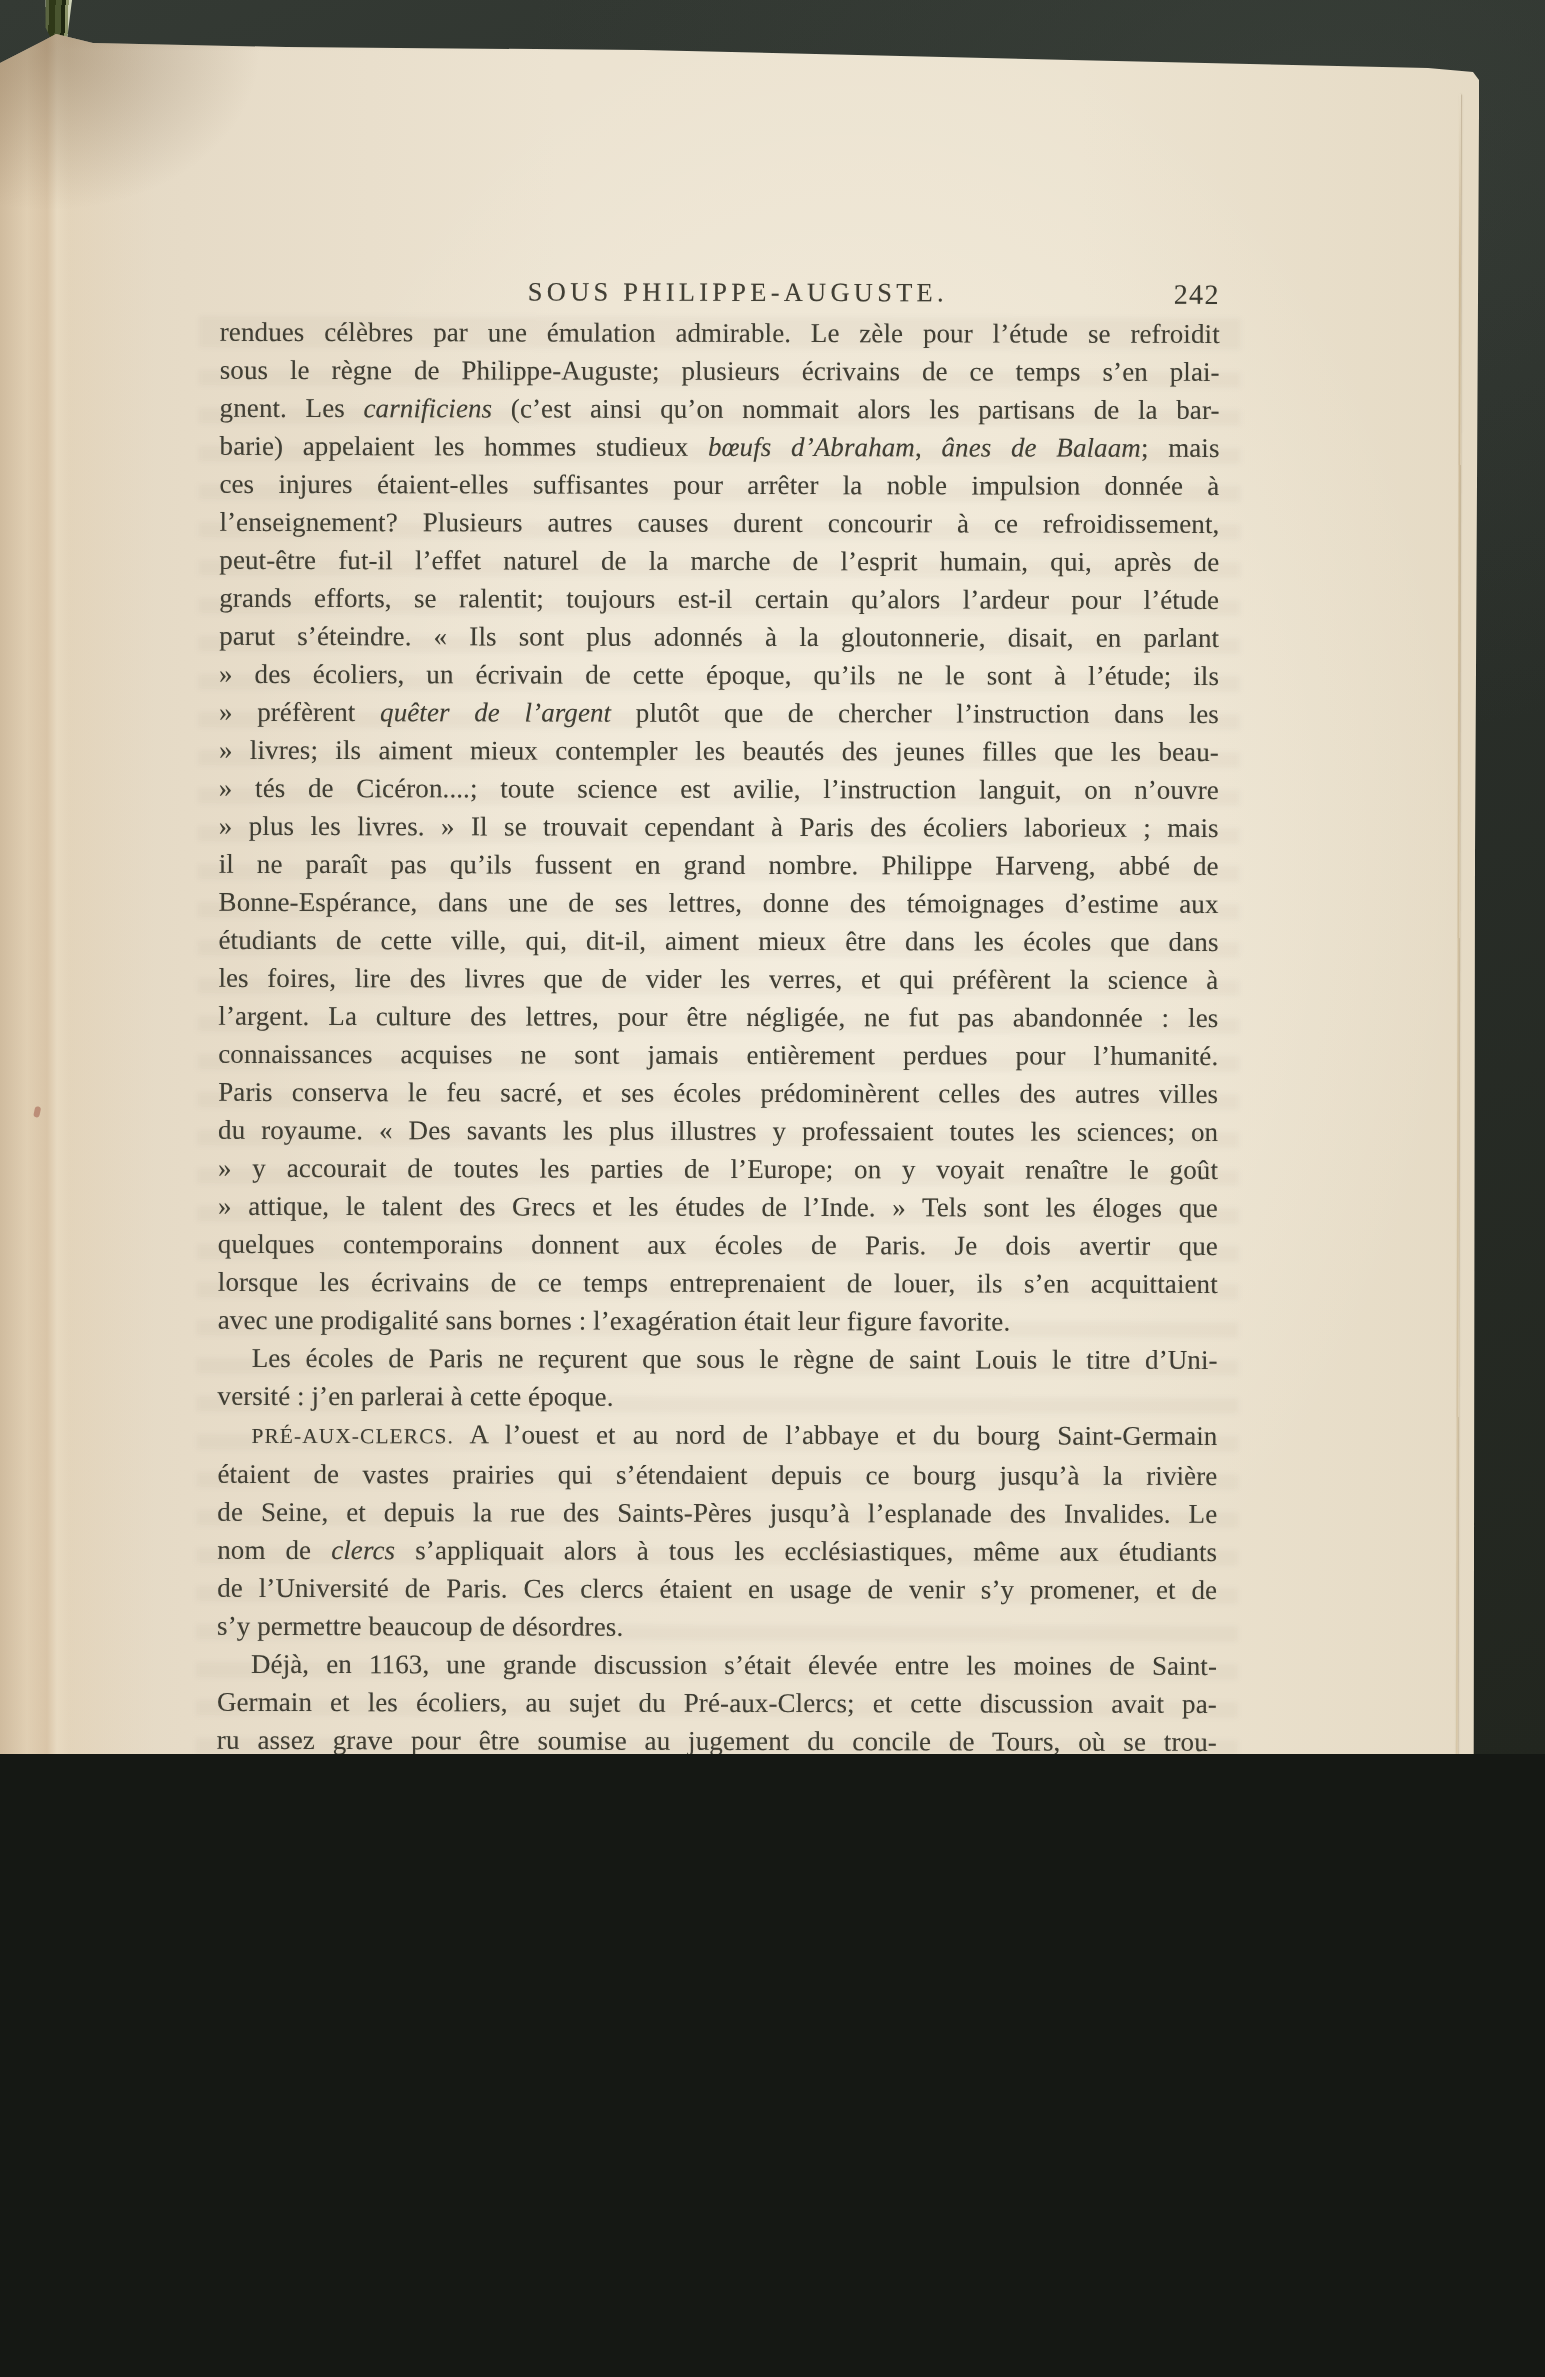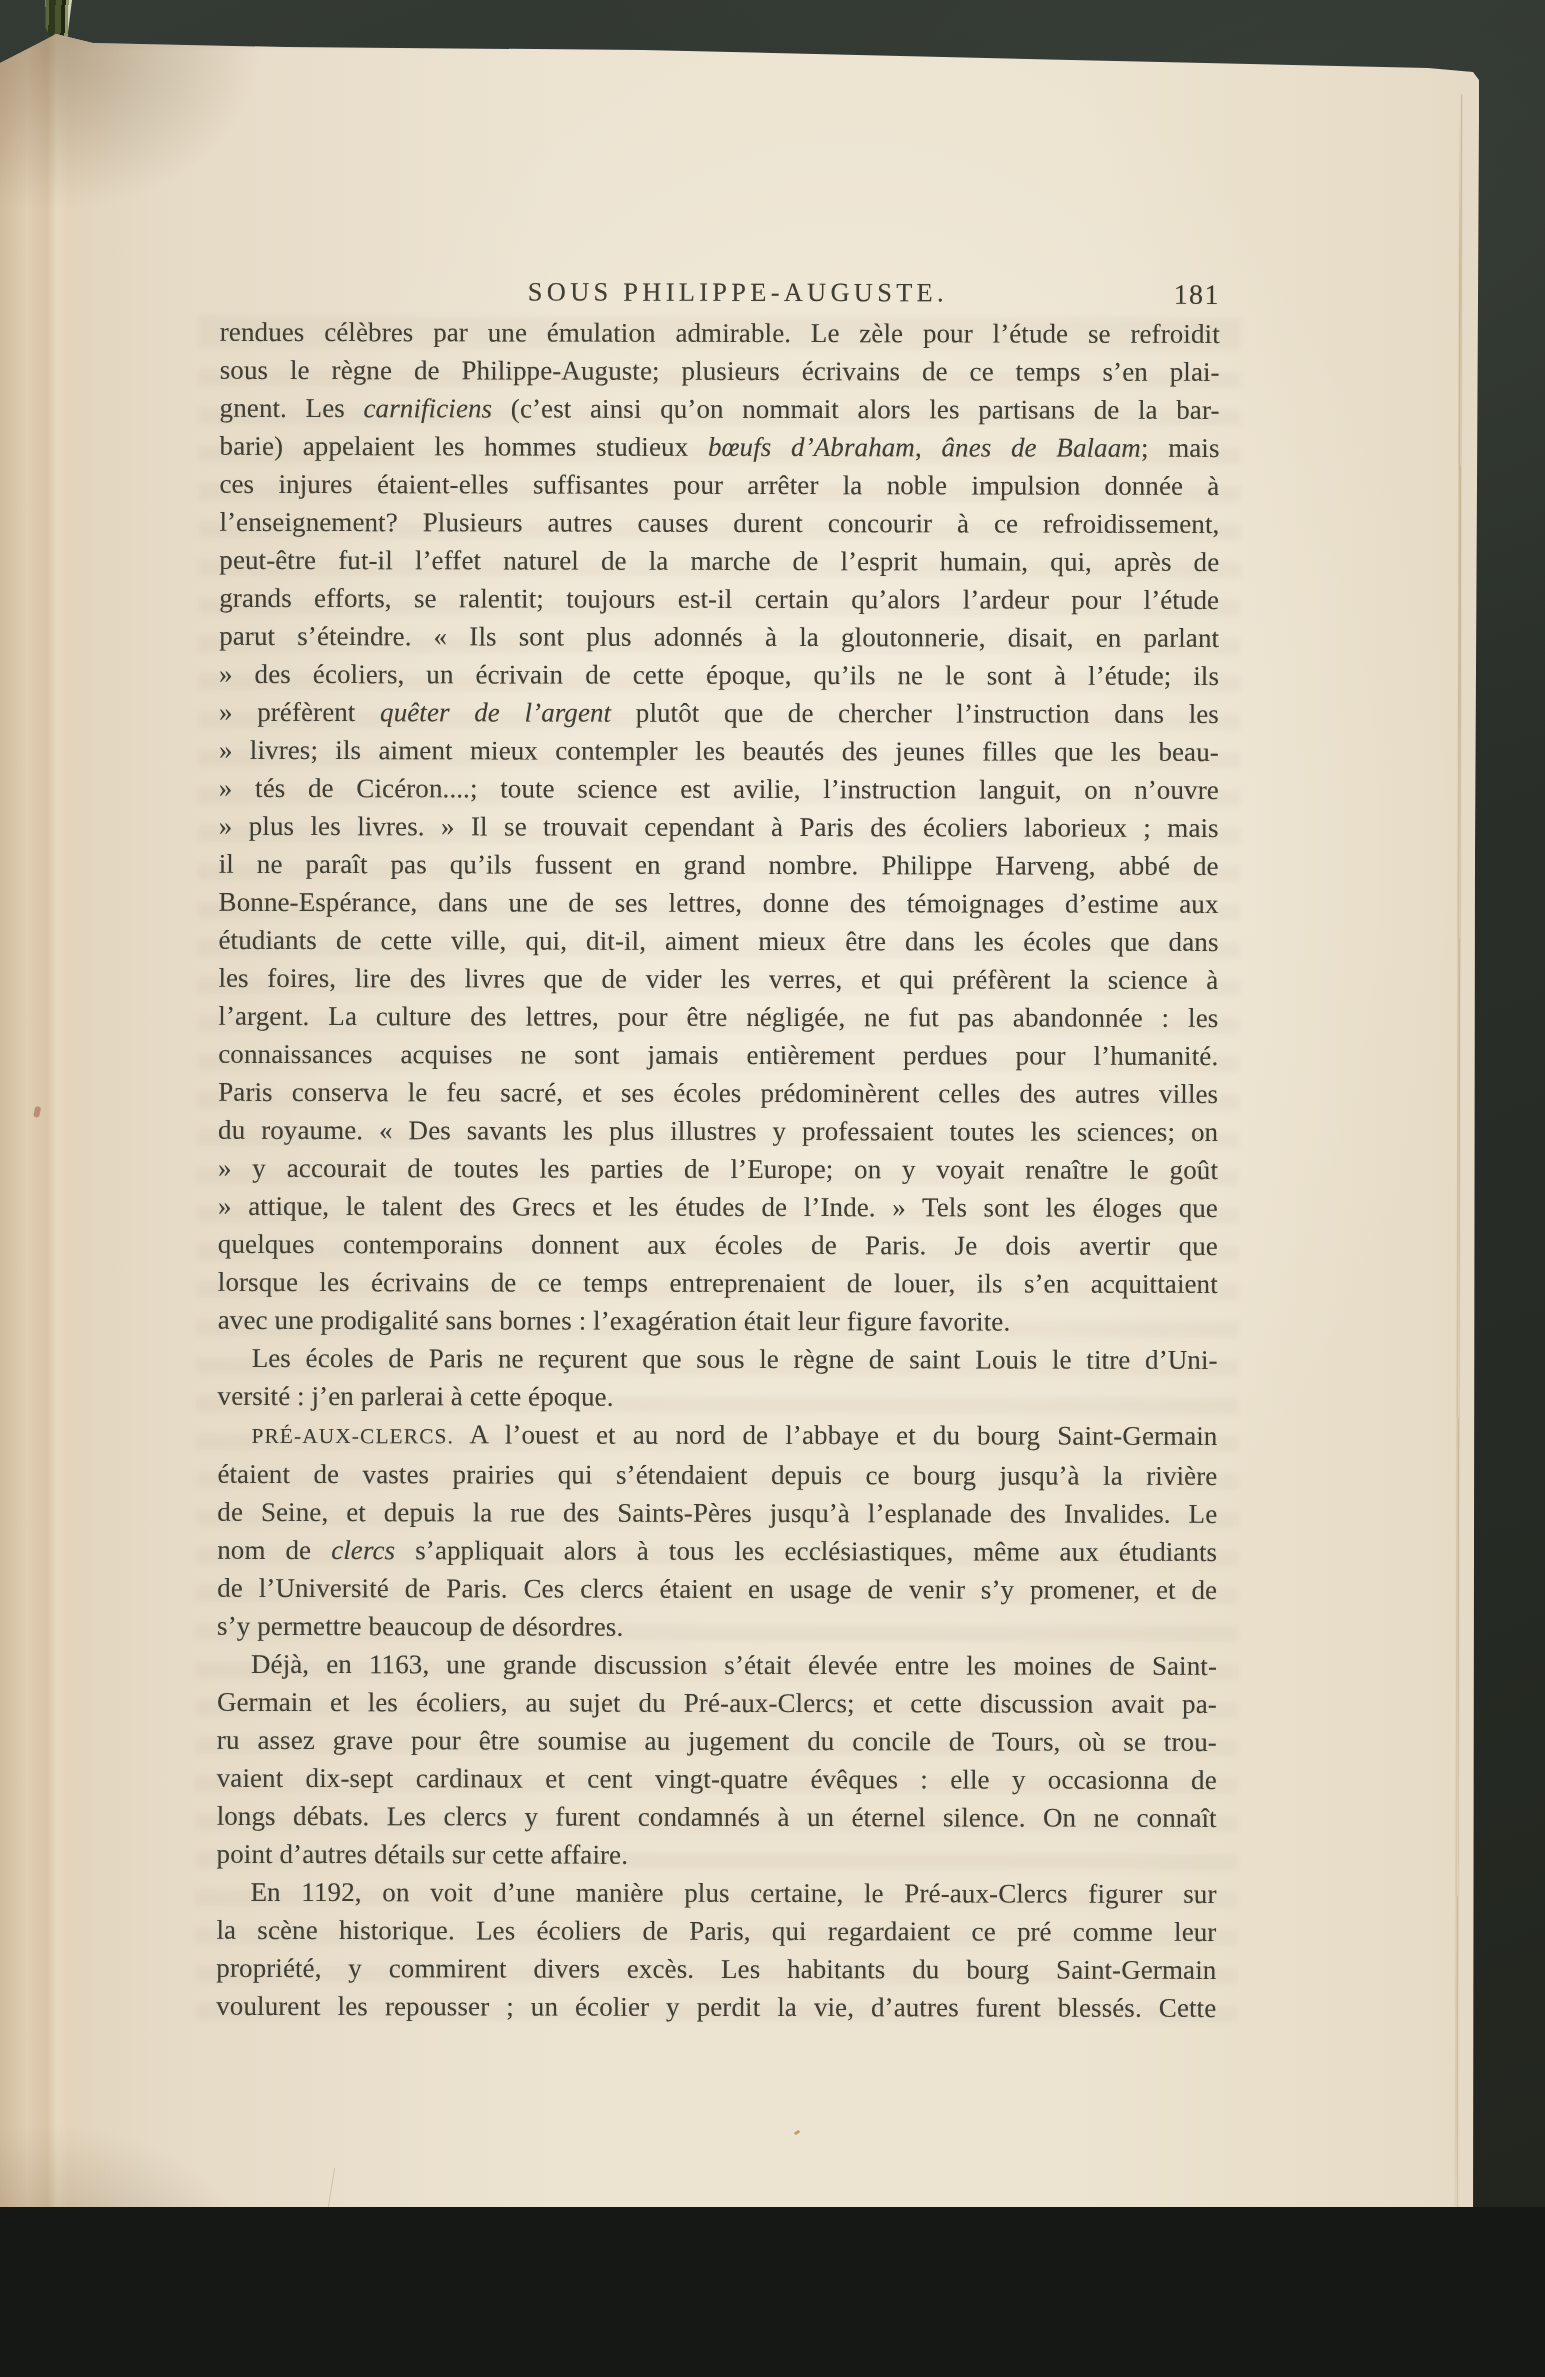--- a/index.html
+++ b/index.html
@@ -1,17 +1,17 @@
 <!DOCTYPE html>
 <html style="font-size:11.4px"><head>
 <meta charset="utf-8">
 <style>
   html,body{margin:0;padding:0;background:#151814;}
   .scan{
-    position:relative;width:1545px;height:2207px;overflow:hidden;
+    position:relative;width:1545px;height:1754px;overflow:hidden;
     background:
       radial-gradient(1143px 857px at 85% 8%, rgba(70,78,70,0.35), rgba(0,0,0,0) 70%),
       radial-gradient(1286px 1000px at 10% 95%, rgba(10,12,9,0.5), rgba(0,0,0,0) 70%),
       linear-gradient(160deg,#343a34 0%,#2b302b 40%,#22261f 100%);
     font-family:"Liberation Serif", serif;
   }
   
   .ribbon{
     position:absolute;left:43px;top:-2.9px;width:28.6px;height:44px;
     clip-path:polygon(6% 0,100% 0,86% 100%,30% 94%,10% 70%);
@@ -98,21 +98,21 @@
   <div class="page">
     <div class="page-inner">
 
       <div class="fore-edge-line"></div>
       <div class="crease-bl"></div>
       <div class="speck-red"></div>
       <div class="speck-brown"></div>
 
       <div class="pagehead">
         <div class="running-title">SOUS PHILIPPE-AUGUSTE.</div>
-        <div class="page-number">181</div>
+        <div class="page-number">242</div>
       </div>
 
       <div class="textblock" id="textblock">
           <div class="line"><span>rendues célèbres par une émulation admirable. Le zèle pour l’étude se refroidit</span></div>
           <div class="line"><span>sous le règne de Philippe-Auguste; plusieurs écrivains de ce temps s’en plai-</span></div>
           <div class="line"><span>gnent. Les </span><span class="it">carnificiens</span><span> (c’est ainsi qu’on nommait alors les partisans de la bar-</span></div>
           <div class="line"><span>barie) appelaient les hommes studieux </span><span class="it">bœufs d’Abraham</span><span>, </span><span class="it">ânes de Balaam</span><span>; mais</span></div>
           <div class="line"><span>ces injures étaient-elles suffisantes pour arrêter la noble impulsion donnée à</span></div>
           <div class="line"><span>l’enseignement? Plusieurs autres causes durent concourir à ce refroidissement,</span></div>
           <div class="line"><span>peut-être fut-il l’effet naturel de la marche de l’esprit humain, qui, après de</span></div>

